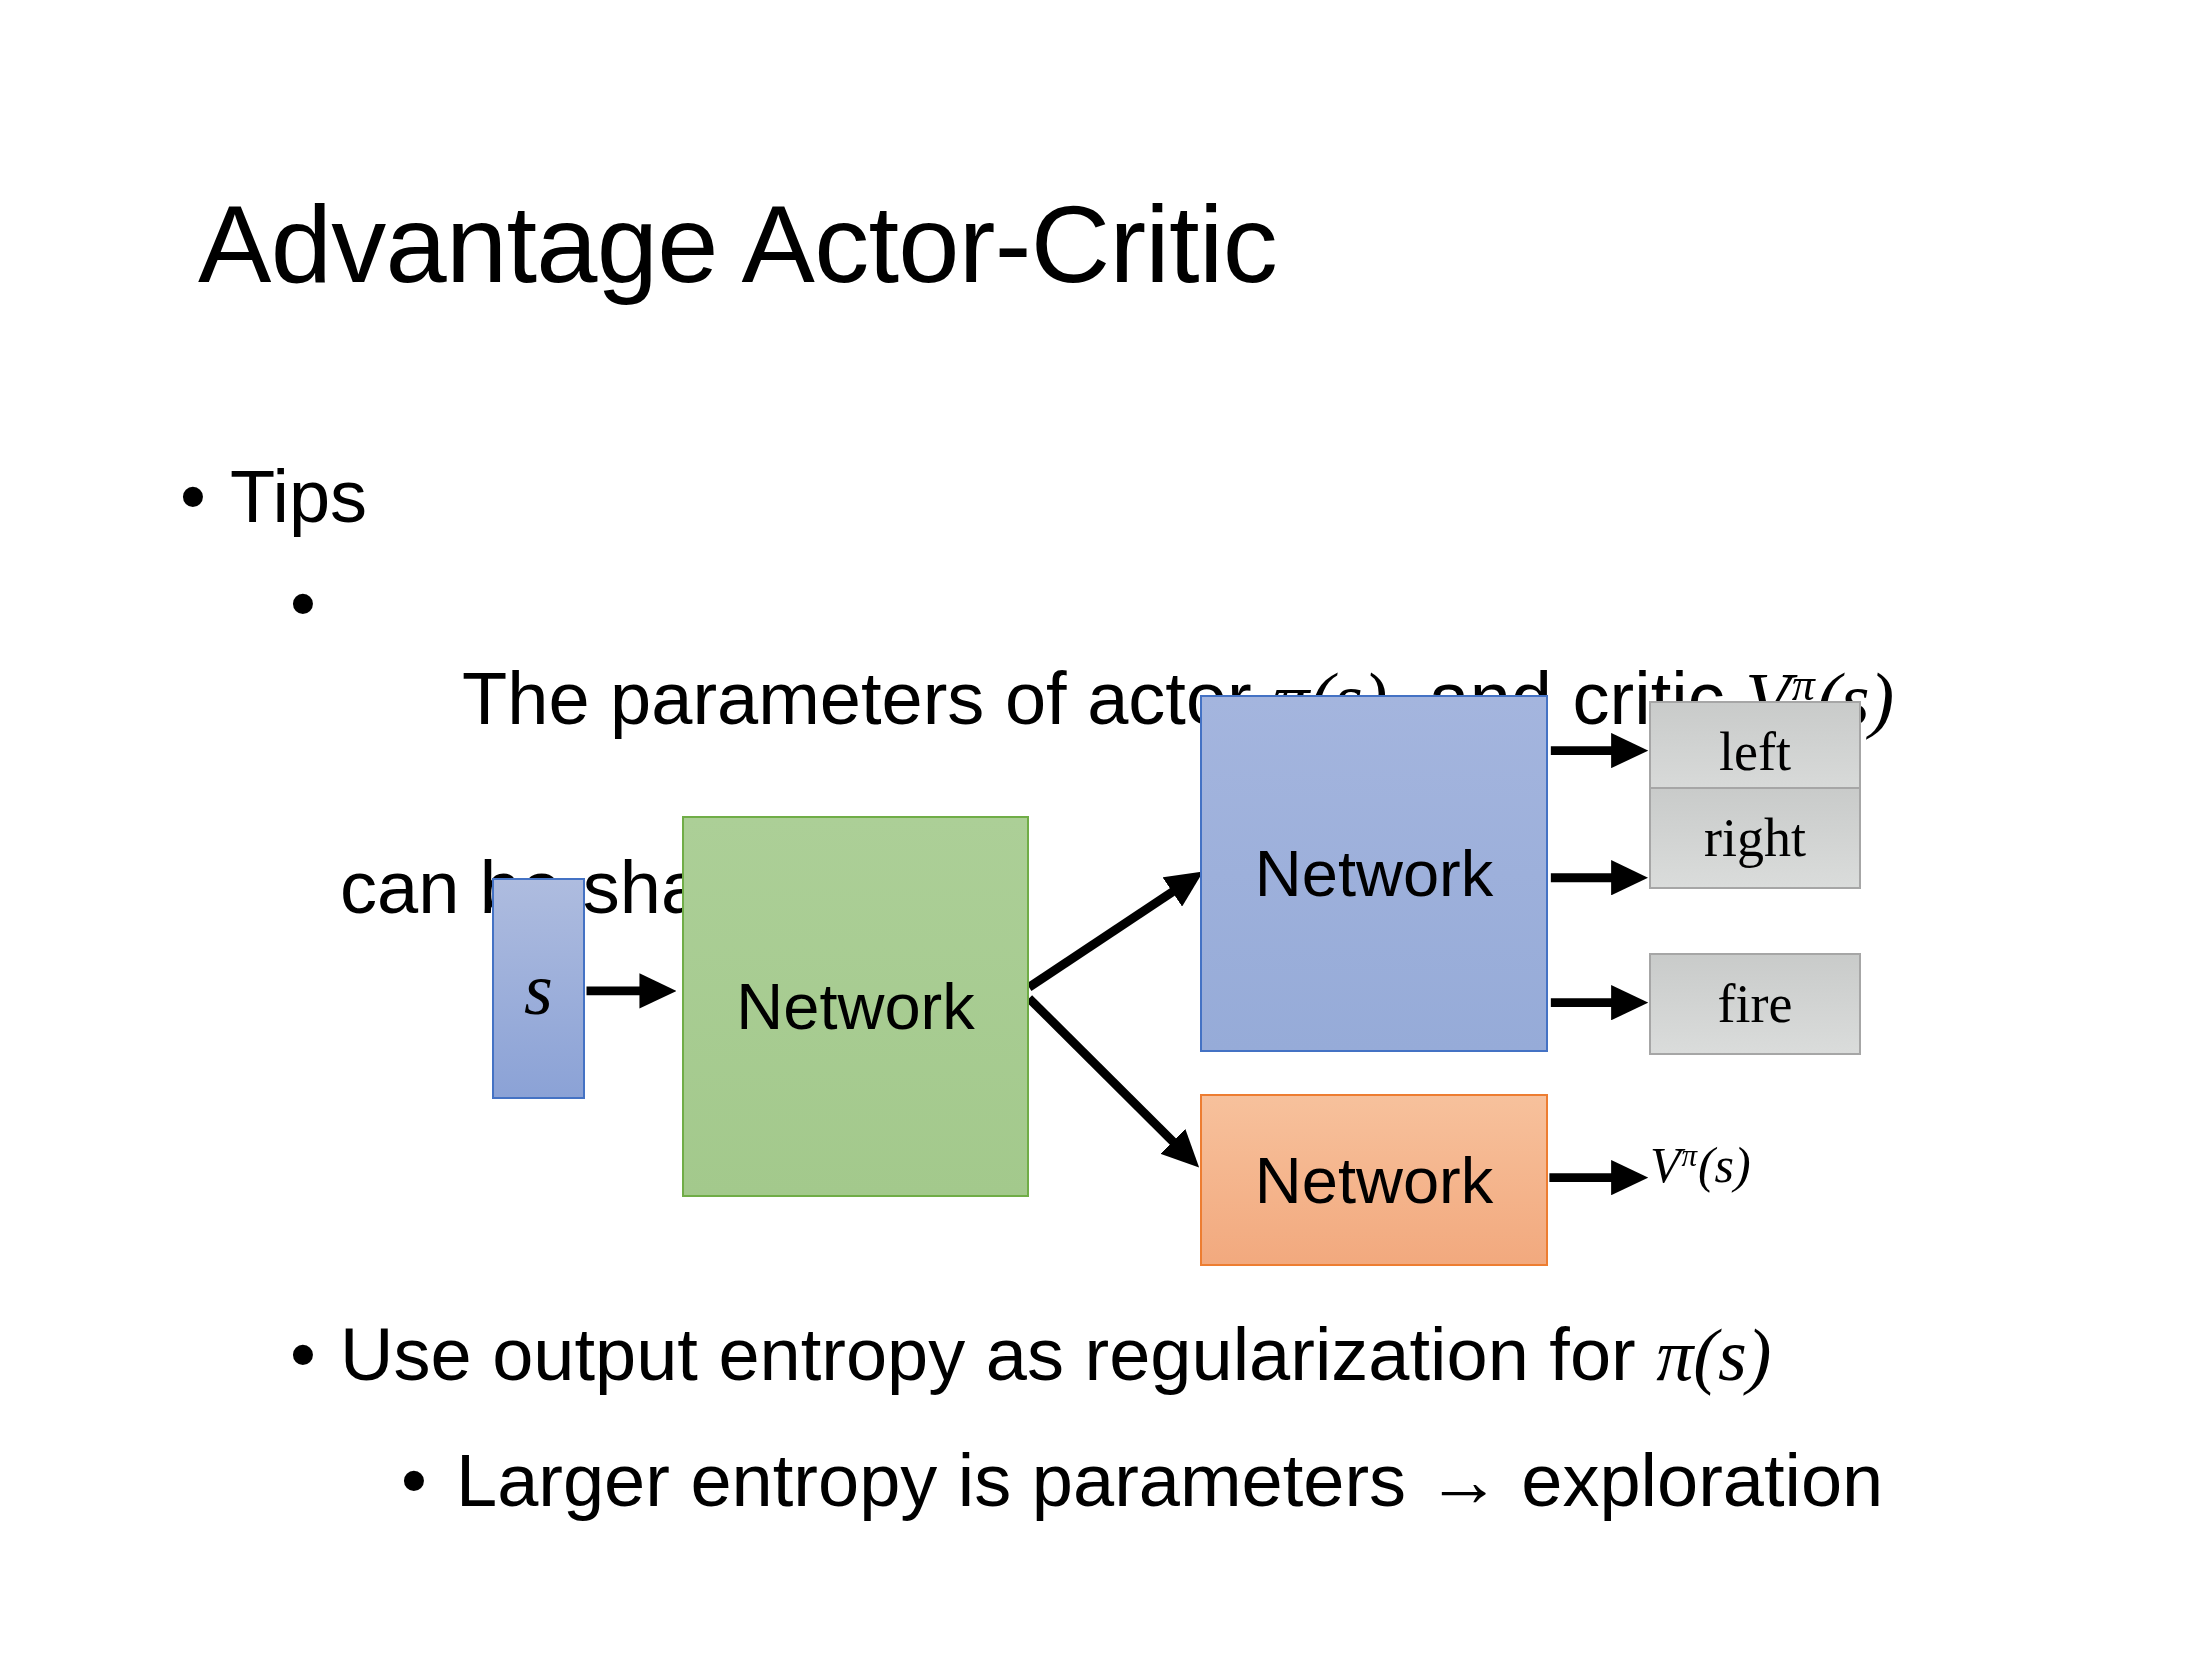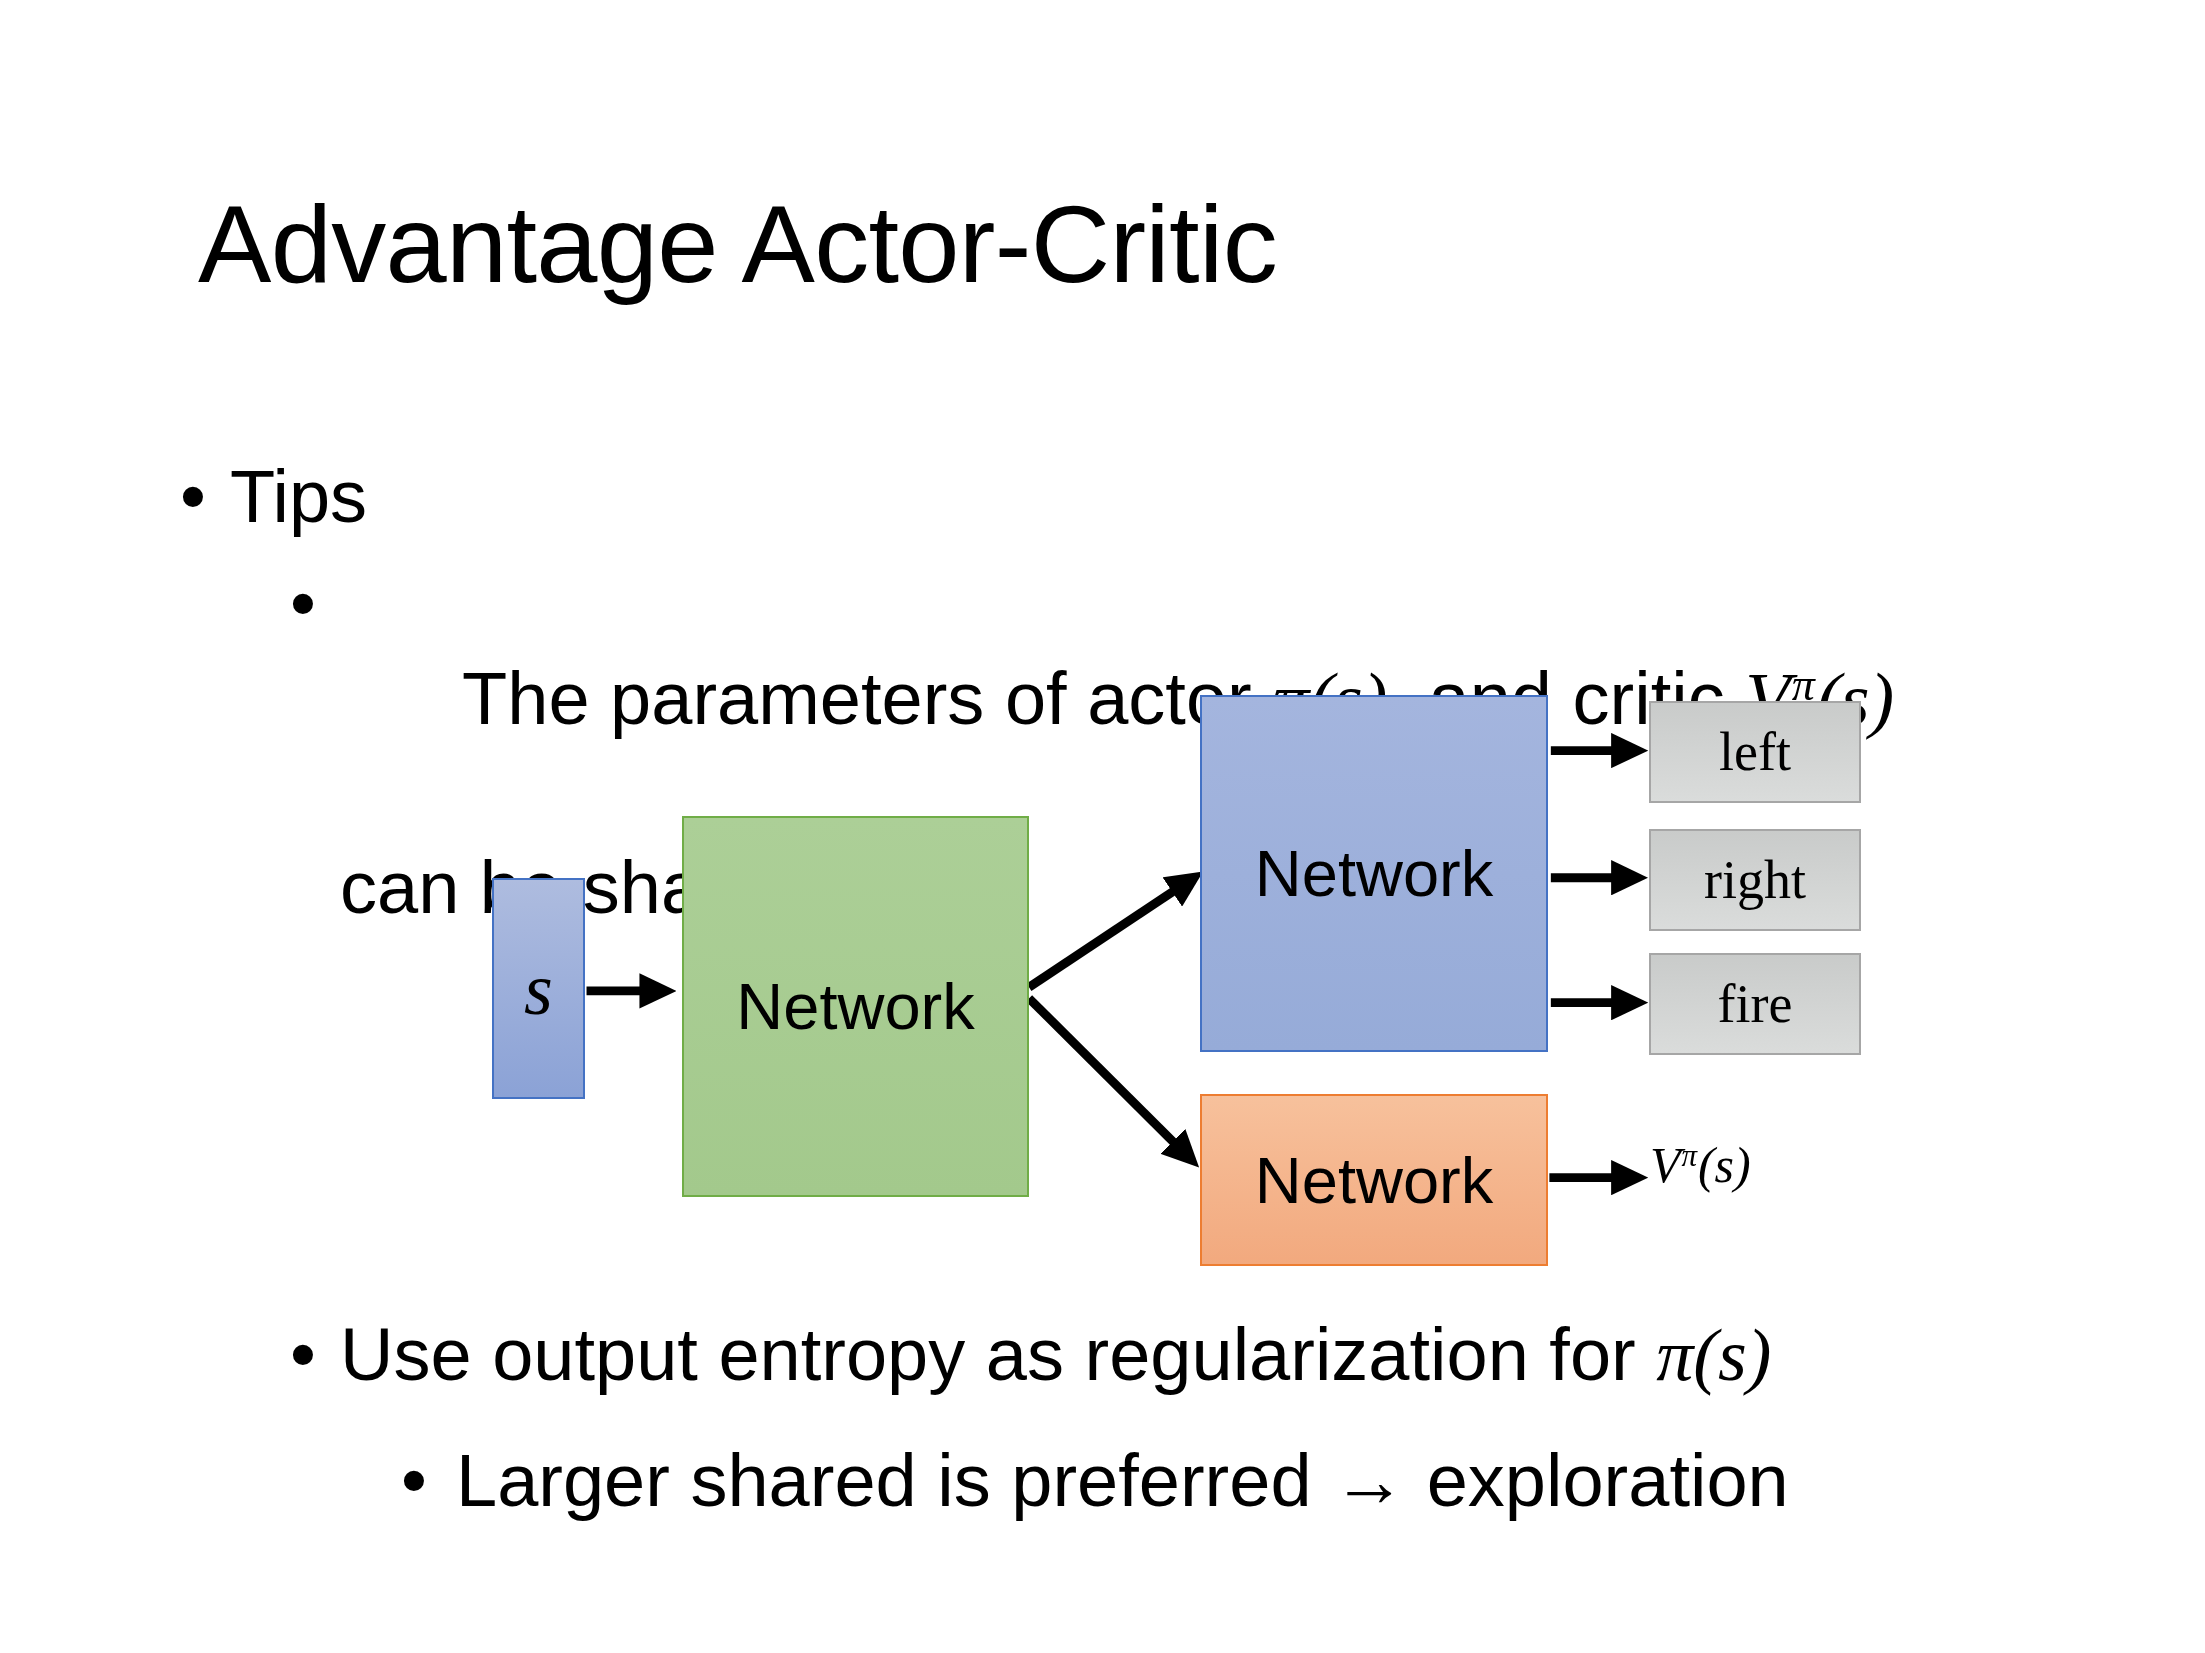--- a/index.html
+++ b/index.html
@@ -35,21 +35,21 @@
   }
   .box-critic{
     left:1200px;top:1094px;width:348px;height:172px;
     background:linear-gradient(#f7c19c,#f2a97e);border:2.2px solid #ed7d31;
   }
   .box-action{
     left:1649px;width:212px;height:102px;
     background:linear-gradient(#c9cbca,#dadcdb);border:2.2px solid #a6a6a6;
   }
   .box-action.a1{top:701px;}
-  .box-action.a2{top:829px;text-align:right;}
+  .box-action.a2{top:787px;text-align:right;}
   .box-action.a3{top:953px;justify-content:center;}
   .net-label{font-size:65px;line-height:1;}
   .state-label{font-family:"Liberation Serif",serif;font-style:italic;font-size:74px;line-height:1;}
   .action-label{font-family:"Liberation Serif",serif;font-size:54px;line-height:1;}
   .value-out{
     position:absolute;left:1650px;top:1140px;font-size:50px;line-height:1;white-space:pre;
     font-family:"Liberation Serif",serif;font-style:italic;
   }
   .arrows{position:absolute;left:0;top:0;}
 </style>
@@ -73,21 +73,21 @@
     </span>
   </div>
 
   <div class="line" style="left:290px;top:1308px;">
     <span class="bullet">•</span>
     <span class="txt"><span>Use output entropy as regularization for </span><span class="math">π(s)</span></span>
   </div>
 
   <div class="line" style="left:401px;top:1434px;">
     <span class="bullet b3">•</span>
-    <span class="txt"><span>Larger shared is preferred </span><span>→</span><span> exploration</span></span>
+    <span class="txt"><span>Larger entropy is parameters </span><span>→</span><span> exploration</span></span>
   </div>
 
   <svg class="arrows" width="2205" height="1654" viewBox="0 0 3000 2250">
     <defs>
       <marker id="ah" markerUnits="strokeWidth" markerWidth="4.2" markerHeight="4" refX="0.5" refY="2" orient="auto">
         <path d="M0,0 L4.2,2 L0,4 Z" fill="#000000"></path>
       </marker>
     </defs>
     <line x1="798" y1="1348" x2="876" y2="1348" stroke="#000000" stroke-width="12" marker-end="url(#ah)"></line>
     <line x1="1400" y1="1343" x2="1600" y2="1210" stroke="#000000" stroke-width="12" marker-end="url(#ah)"></line>

